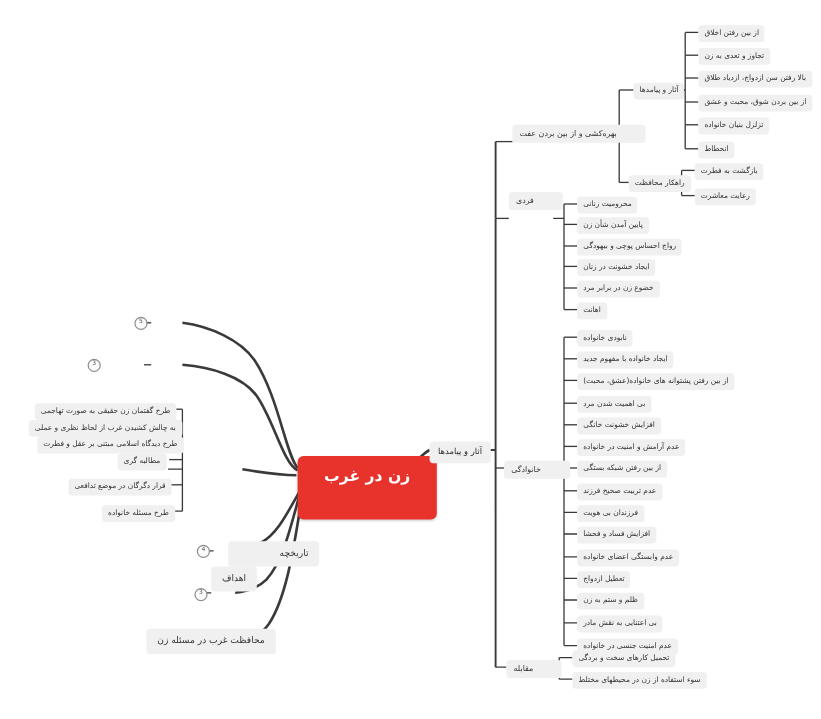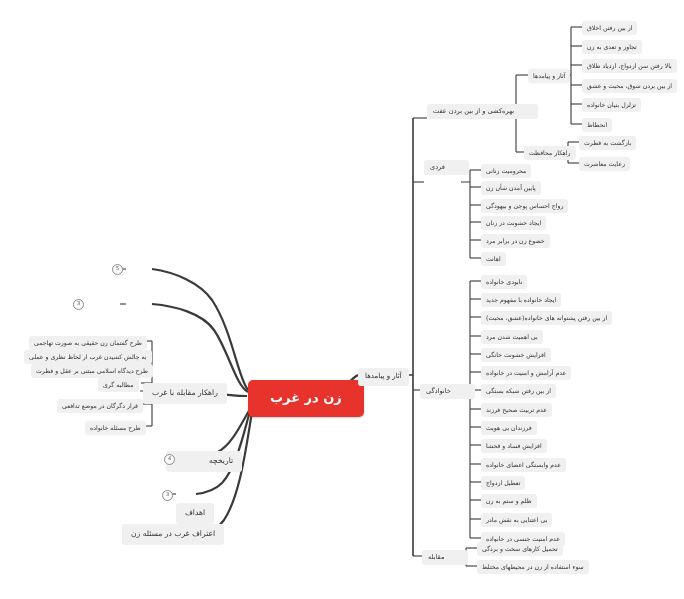--- a/index.html
+++ b/index.html
@@ -65,21 +65,21 @@
     padding: 4px 9px 5px 9px;
     line-height: 12px;
   }
   #root {
     position: absolute;
     background: #e8322c;
     color: #ffffff;
     border-radius: 5px;
     font-size: 13px;
     font-weight: bold;
-    padding: 9px 22px 11px 22px;
+    padding: 9px 22px 27px 22px;
     line-height: 17px;
     letter-spacing: 0.3px;
     text-align: center;
     white-space: nowrap;
     box-shadow: 0 1px 2px rgba(0,0,0,0.18);
   }
   .collapse {
     position: absolute;
     width: 9px; height: 9px;
     border: 1px solid #8d8d8d;
@@ -220,29 +220,28 @@
   <div class="node" style="left:481px; top:532px;">عدم امنیت جنسی در خانواده</div>
 
   <div class="node lvl2" style="left:422px; top:550px;">مقابله</div>
   <div class="node" style="left:477px; top:542px;">تحمیل کارهای سخت و بردگی</div>
   <div class="node" style="left:477px; top:560px;">سوء استفاده از زن در محیطهای مختلط</div>
 
   <div class="collapse" style="left:112px; top:264px;">5</div>
 
   <div class="collapse" style="left:73px; top:299px;">3</div>
 
-  <div class="node big" style="left:143px; top:383px;">راهکار مقابله با غرب</div>
   <div class="node" style="left:29px; top:336px; transform:translateX(0);">طرح گفتمان زن حقیقی به صورت تهاجمی</div>
   <div class="node" style="left:24px; top:350px;">به چالش کشیدن غرب از لحاظ نظری و عملی</div>
   <div class="node" style="left:31px; top:364px;">طرح دیدگاه اسلامی مبتنی بر عقل و فطرت</div>
   <div class="node" style="left:98px; top:378px;">مطالبه گری</div>
   <div class="node" style="left:57px; top:399px;">قرار دگرگان در موضع تدافعی</div>
   <div class="node" style="left:85px; top:421px;">طرح مسئله خانواده</div>
 
-  <div class="node big" style="left:166px; top:451px;padding-left:43px;">تاریخچه</div>
+  <div class="node big" style="left:190px; top:451px;padding-left:43px;">تاریخچه</div>
   <div class="collapse" style="left:164px; top:454px;">4</div>
 
-  <div class="node big" style="left:176px; top:503px;">اهداف</div>
+  <div class="node big" style="left:176px; top:472px;">اهداف</div>
   <div class="collapse" style="left:162px; top:490px;">3</div>
 
-  <div class="node big" style="left:122px; top:524px;">اعتراف غرب در مسئله زن</div>
+  <div class="node big" style="left:122px; top:524px;">محافظت غرب در مسئله زن</div>
 
 </div>
 
 </body></html>

